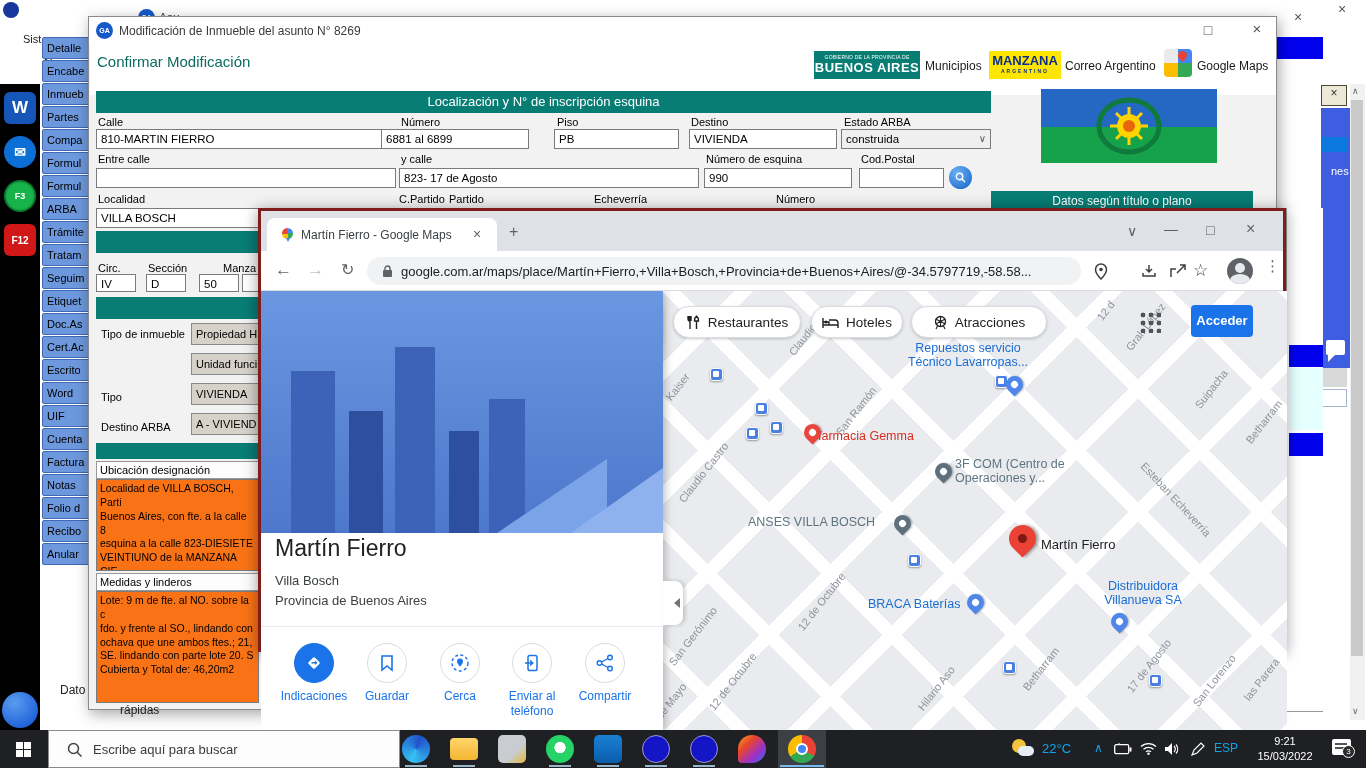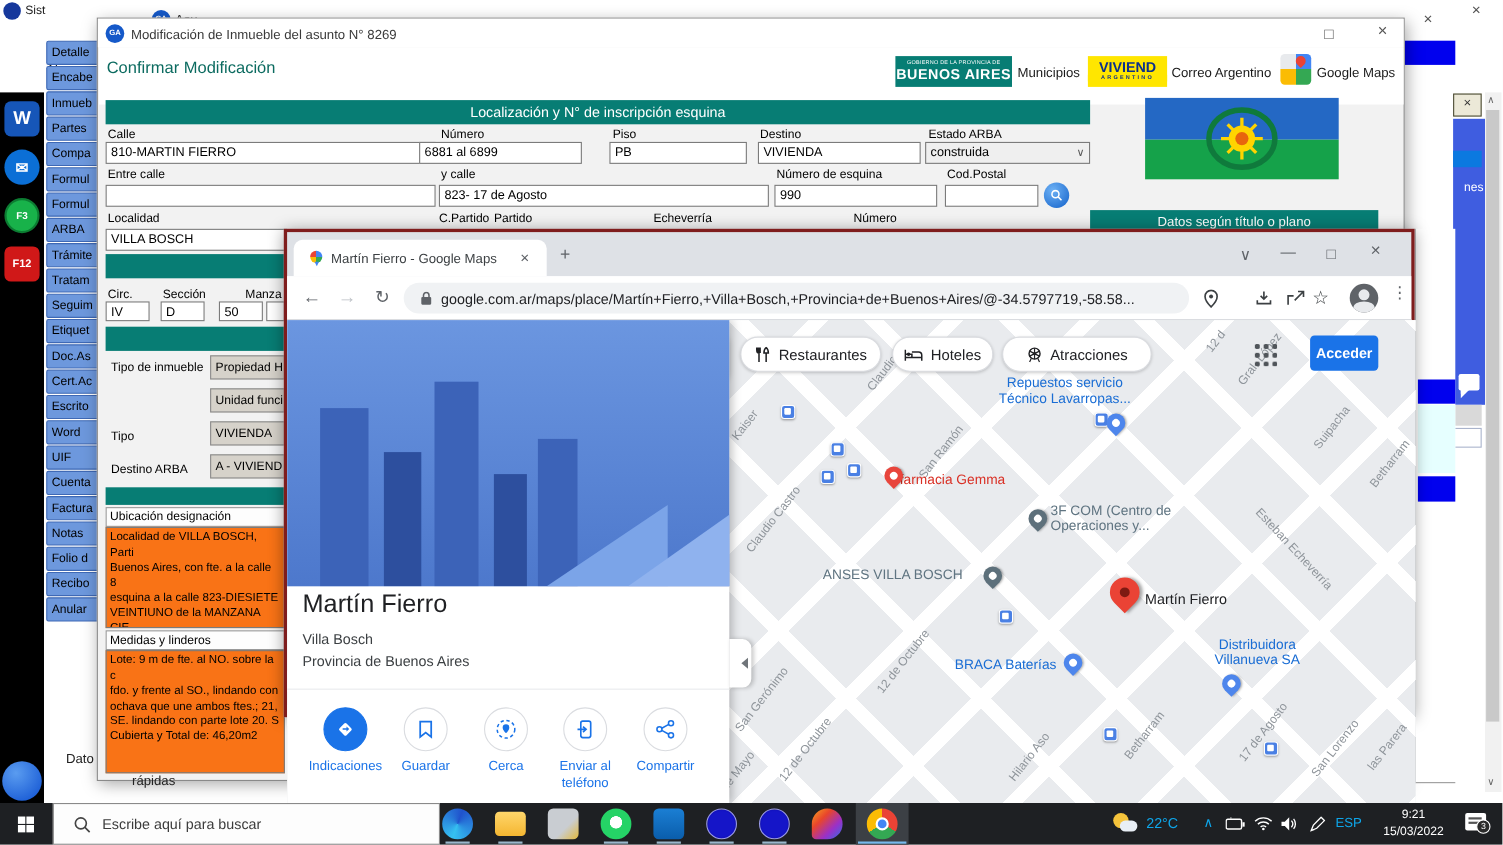--- a/index.html
+++ b/index.html
@@ -1,21 +1,21 @@
 <!DOCTYPE html>
 <html><head>
 <meta charset="utf-8">
 <style>
   * { margin:0; padding:0; box-sizing:border-box; }
   html,body { width:1366px; height:768px; overflow:hidden; font-family:"Liberation Sans", sans-serif; background:#fff; }
   .abs { position:absolute; }
   #screen { position:relative; width:1366px; height:768px; background:#fff; }
 
   
-  .win-title-sm { font-size:11px; color:#222; }
+  .win-title-sm { font-size:11px; color:#222;margin-top:29px; }
   #left-rail { left:0; top:84px; width:40px; height:646px; background:#000; z-index:1; }
   .rail-ic { position:absolute; left:4px; width:32px; height:32px; border-radius:50%; display:flex; align-items:center; justify-content:center; color:#fff; font-weight:bold; }
   #sidebar-items { left:42px; top:37px; width:60px; z-index:1; }
   .sb-item { width:60px; height:22px; margin-bottom:1px; background:#6d98dd; border:1px solid #3f69b5; border-radius:2px; font-size:11px; color:#000; padding:4px 0 0 4px; white-space:nowrap; overflow:hidden; }
 
   
   #dialog { left:88px; top:16px; width:1189px; height:694px; background:#f2f2f2; border:1px solid #8a8a8a; box-shadow:2px 4px 14px rgba(0,0,0,.35); z-index:2; }
   #dialog .titlebar { position:absolute; left:0; top:0; width:100%; height:26px; background:#fff; }
   .ga-circle { width:17px; height:17px; border-radius:50%; background:#1559c9; color:#fff; font-size:7px; font-weight:bold; display:flex; align-items:center; justify-content:center; }
   .dlg-title { font-size:12px; color:#3a3a3a; }
@@ -212,21 +212,21 @@
     </div>
     <div class="dlg-header-strip"></div>
     <div class="abs" id="confirm-title">Confirmar Modificación</div>
 
     <div class="abs" id="ba-logo">
       <div class="l1">GOBIERNO DE LA PROVINCIA DE</div>
       <div class="l2">BUENOS AIRES</div>
     </div>
     <div class="logo-label" style="left:836px;top:42px;">Municipios</div>
     <div class="abs" id="correo-logo">
-      <div class="l1">VIVIEND</div>
+      <div class="l1">MANZANA</div>
       <div class="l2">ARGENTINO</div>
     </div>
     <div class="logo-label" style="left:976px;top:42px;">Correo Argentino</div>
     <div class="abs" id="gmaps-mini"></div>
     <div class="logo-label" style="left:1108px;top:42px;">Google Maps</div>
 
     <div class="tealbar teal" style="left:7px;top:74px;width:895px;height:22px;font-size:13px;text-align:center;padding-top:3px;">Localización y N° de inscripción esquina</div>
 
     <div class="flabel" style="left:9px;top:99px;">Calle</div>
     <div class="tfield" style="left:7px;top:112px;width:300px;">810-MARTIN FIERRO</div>

